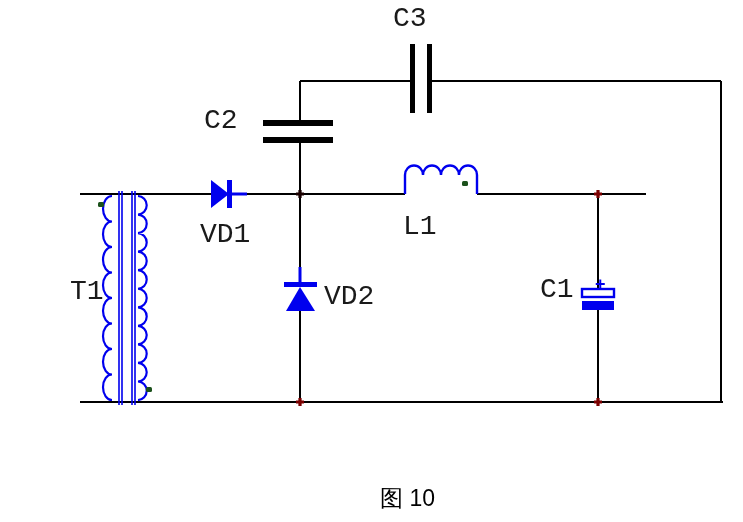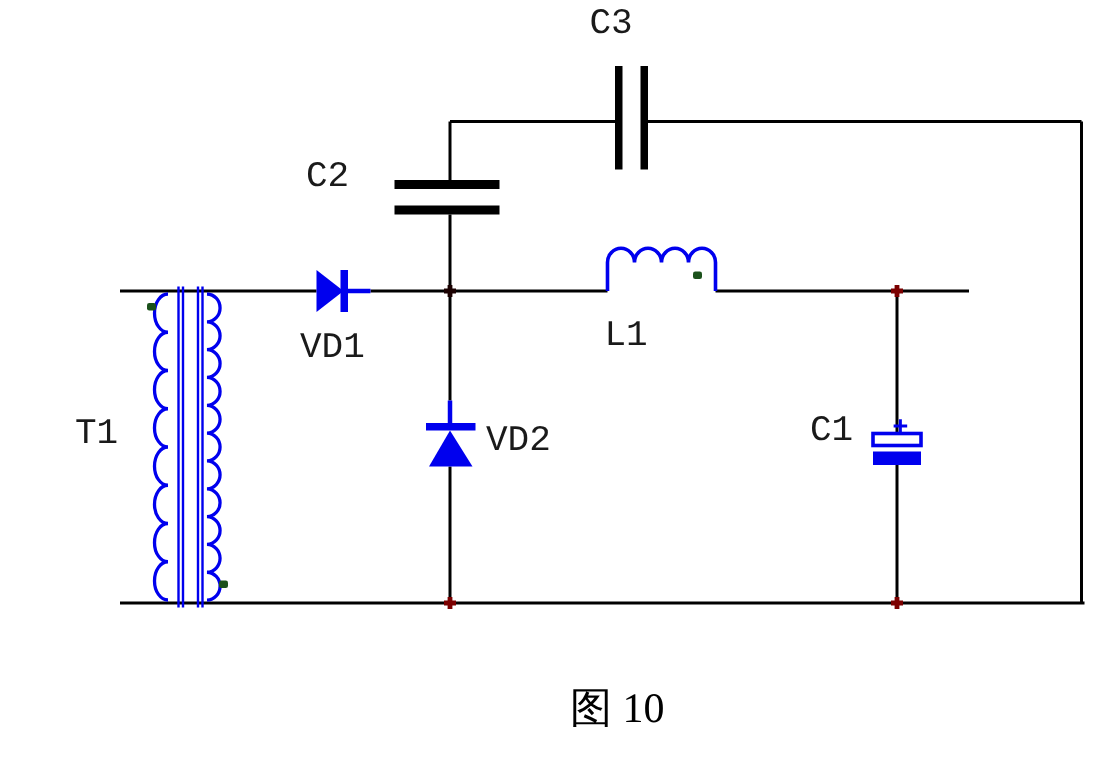--- a/index.html
+++ b/index.html
@@ -21,29 +21,29 @@
   }
   svg{position:absolute;left:0;top:0;}
   .w{stroke:var(--wire-black);stroke-width:2;fill:none;}
   .blue-s{stroke:var(--component-blue);fill:none;}
   .blue-f{fill:var(--component-blue);stroke:none;}
   .jx{stroke:var(--junction-dot-maroon);stroke-width:3.2;fill:none;}
   .jx-dark{stroke:var(--junction-dot-dark);stroke-width:3.2;fill:none;}
   .gdot{fill:var(--polarity-dot-green);stroke:none;}
   .lbl{
     position:absolute;
-    font-size:24px;line-height:1;
+    font-size:28px;line-height:1;
     color:var(--label-text);
     white-space:nowrap;
     letter-spacing:0;
   }
   .caption{
-    position:absolute;left:380px;top:459px;
-    font-family:Liberation Serif, serif;
-    font-size:28px;line-height:1;color:#000;
+    position:absolute;left:380px;top:487px;
+    font-family:Liberation Sans, sans-serif;
+    font-size:23px;line-height:1;color:#000;
   }
   .plus-mark{
     font-family:"Liberation Sans","DejaVu Sans",sans-serif;
     font-size:18px;font-weight:bold;
     fill:var(--component-blue);
   }
 </style>
 </head>
 <body>
 
@@ -108,21 +108,21 @@
     </g>
 
     <g>
       <path class="jx-dark" d="M296 194 H304 M300 190 V198"></path>
       <path class="jx" d="M594 194 H602 M598 190 V198"></path>
       <path class="jx" d="M296 402 H304 M300 398 V406"></path>
       <path class="jx" d="M594 402 H602 M598 398 V406"></path>
     </g>
   </svg>
 
-  <span class="lbl" style="left:50px;top:278px">T1</span>
+  <span class="lbl" style="left:70px;top:278px">T1</span>
   <span class="lbl" style="left:200px;top:221px">VD1</span>
   <span class="lbl" style="left:204px;top:107px">C2</span>
   <span class="lbl" style="left:393px;top:5px">C3</span>
   <span class="lbl" style="left:403px;top:213px">L1</span>
   <span class="lbl" style="left:324px;top:283px">VD2</span>
   <span class="lbl" style="left:540px;top:276px">C1</span>
 
   <div class="caption">图 10</div>
 </div>
 

